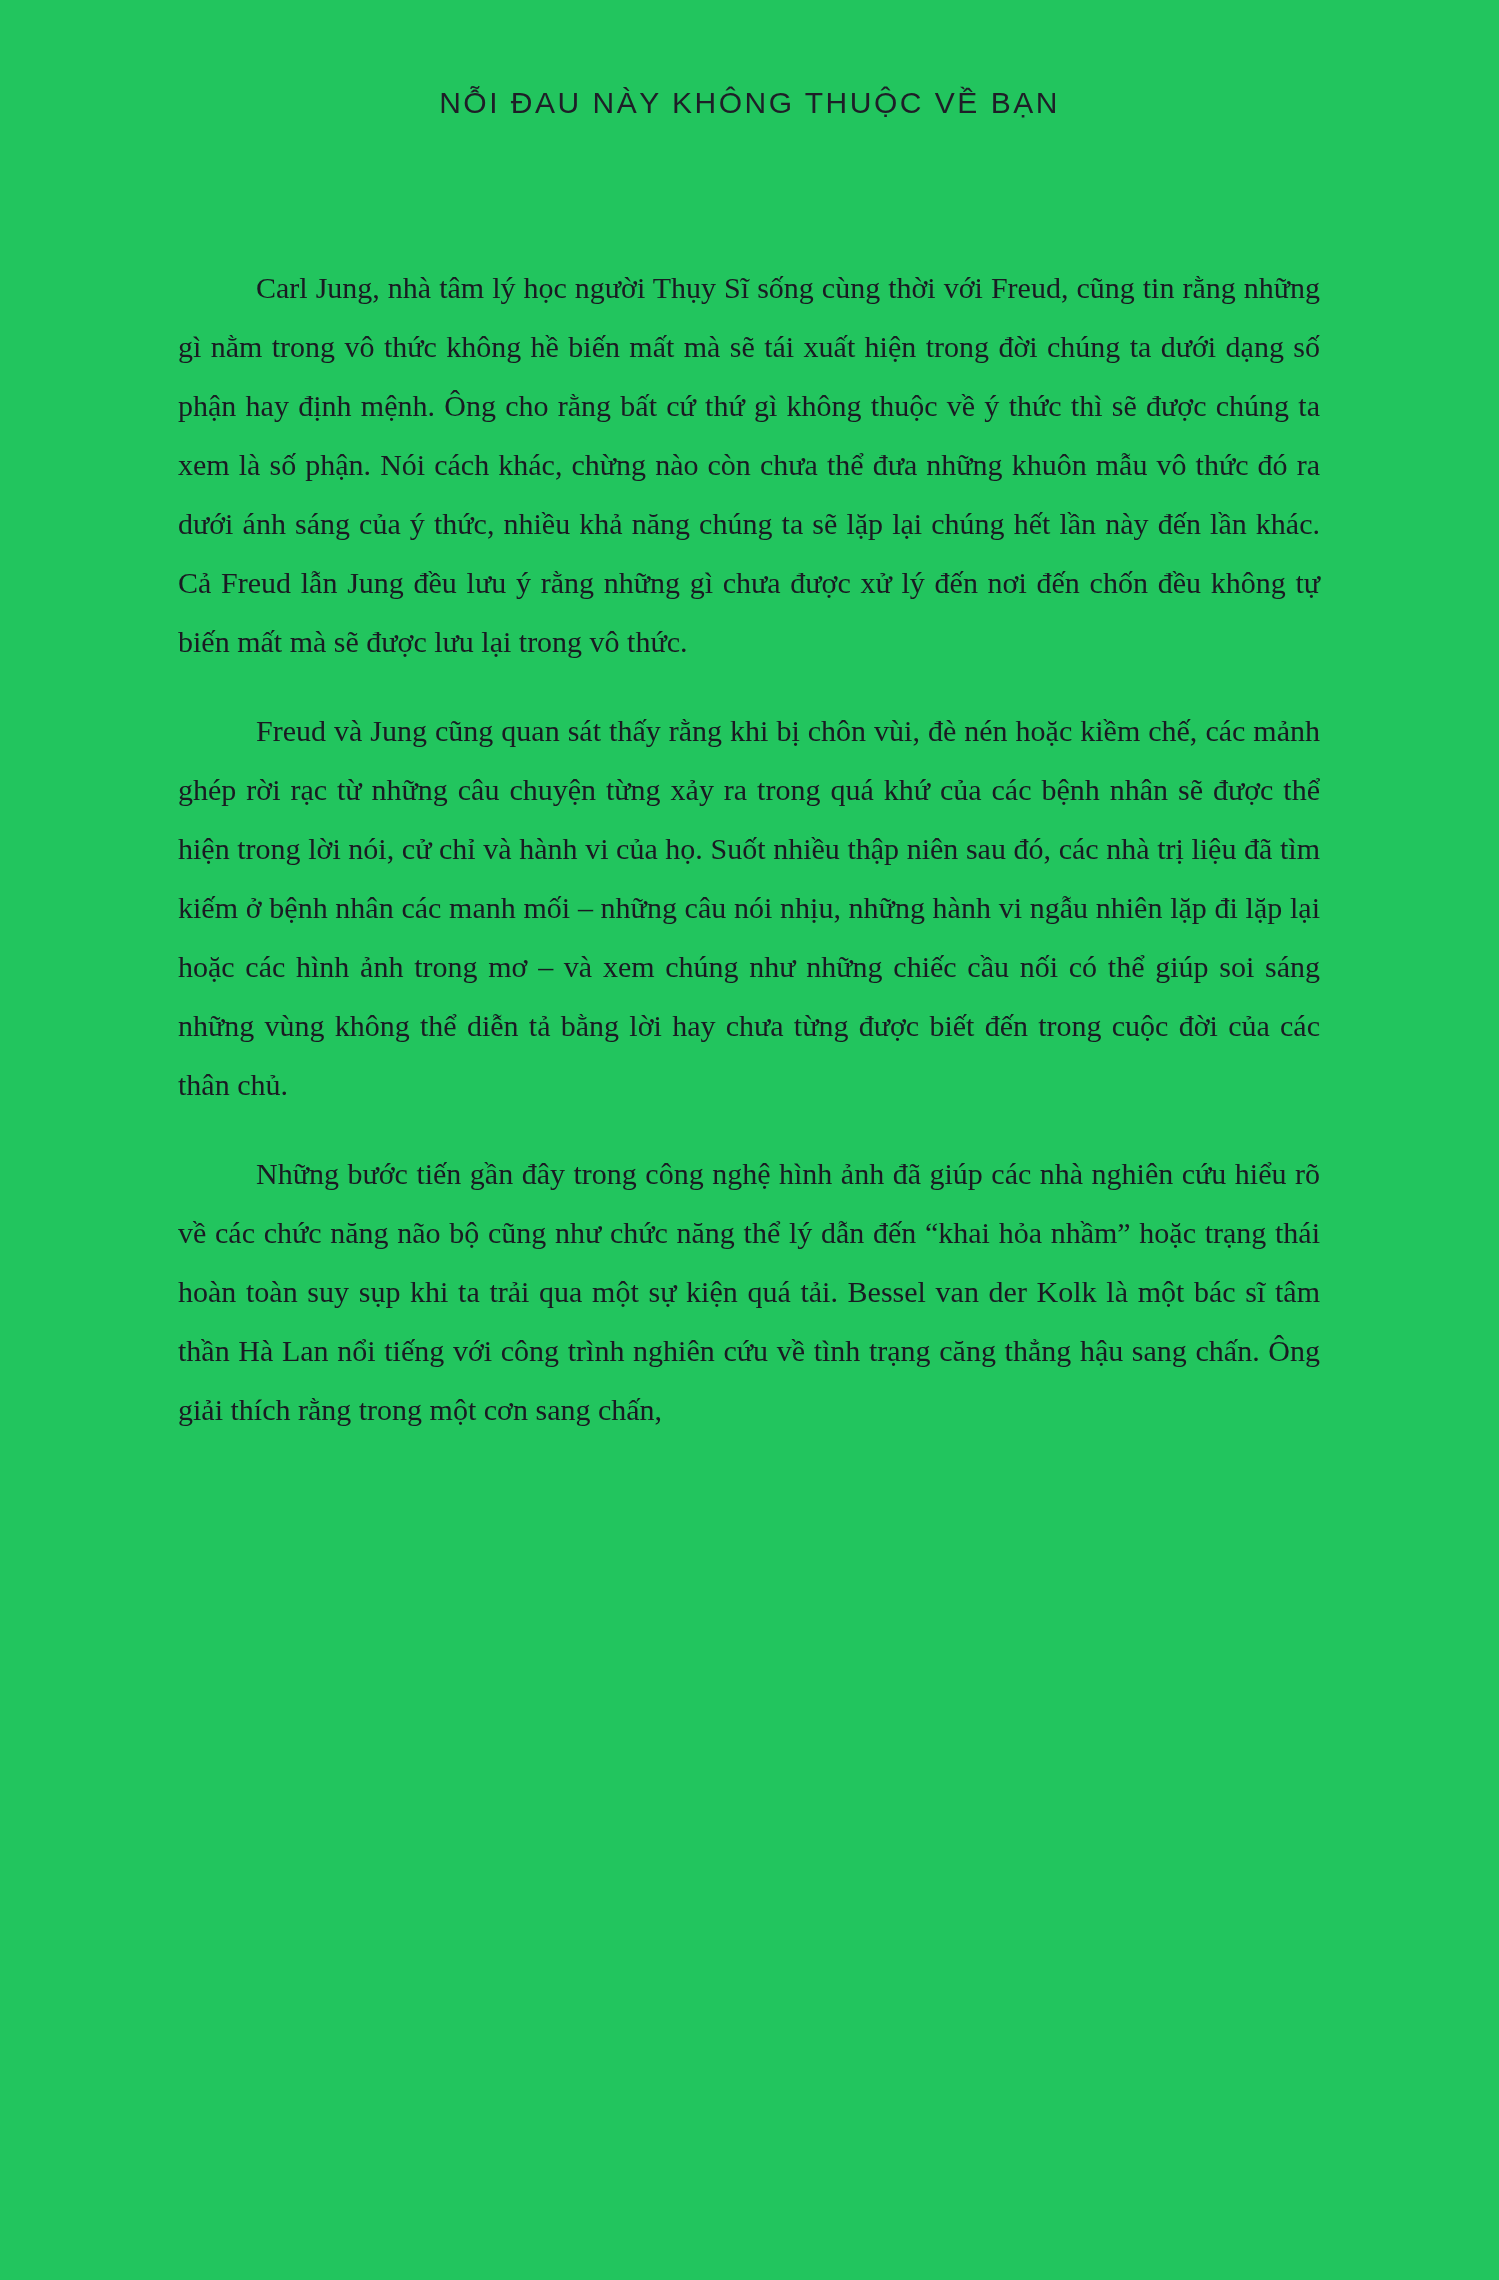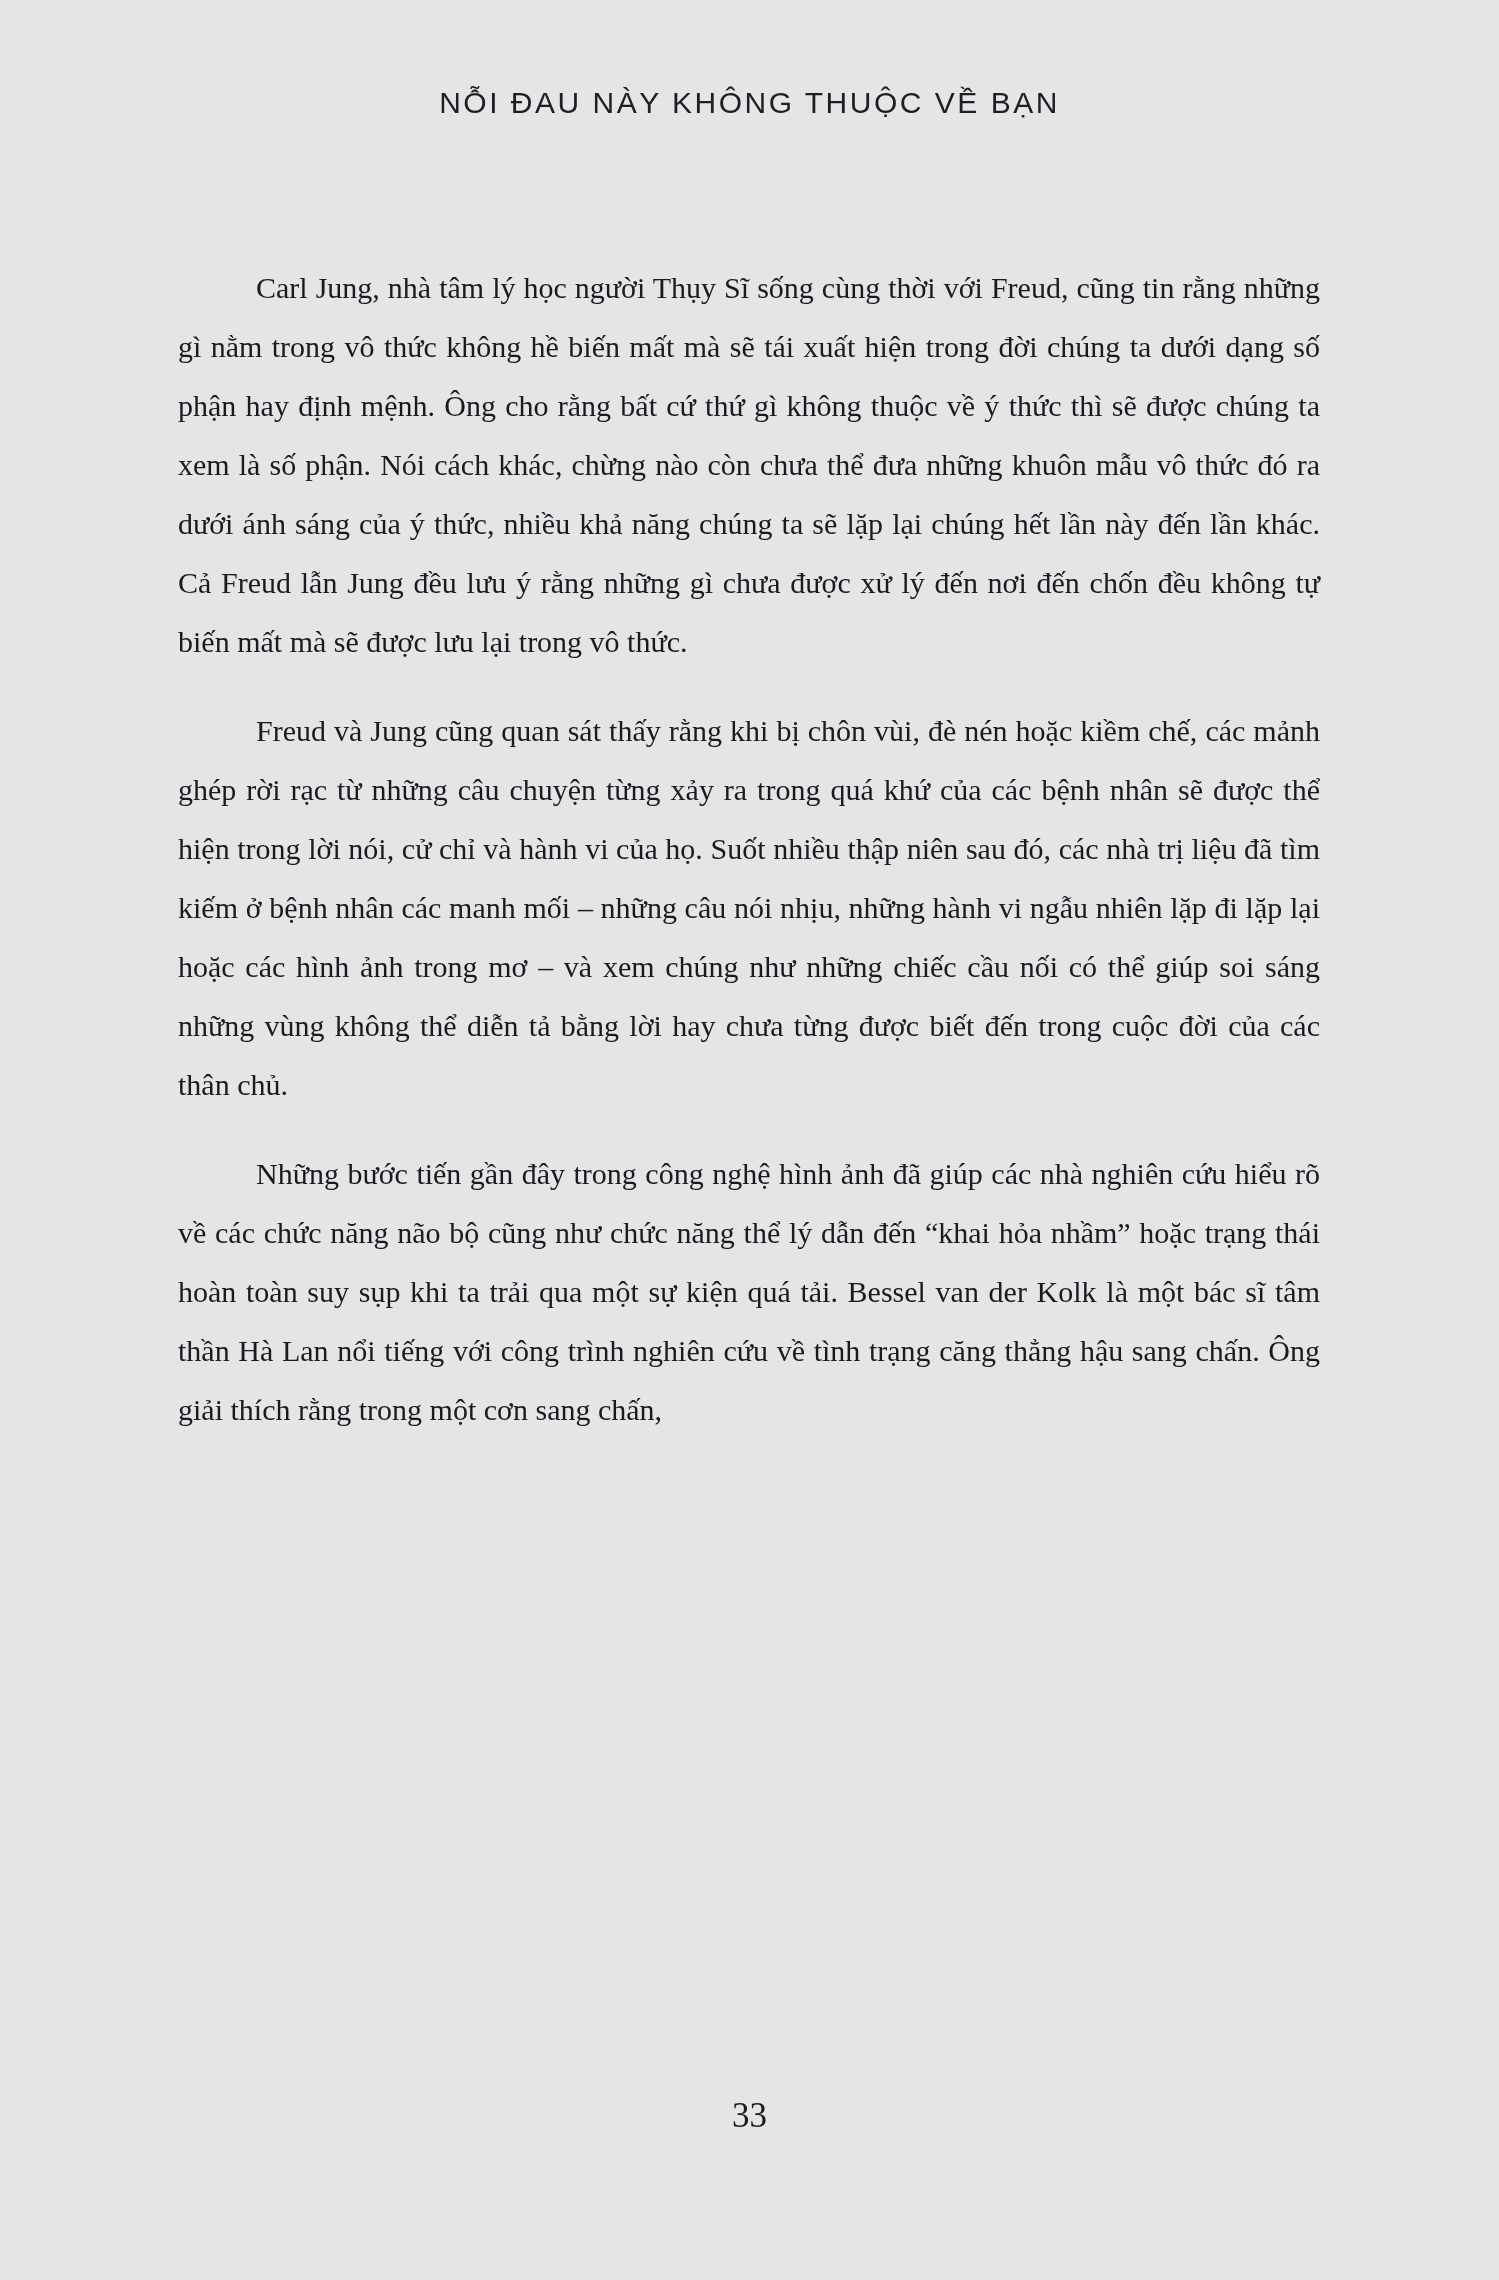--- a/index.html
+++ b/index.html
@@ -4,21 +4,21 @@
 <style>
   html, body {
     margin: 0;
     padding: 0;
     background: #ffffff;
   }
   .page {
     position: relative;
     width: 1499px;
     height: 2280px;
-    background: #e5e5e5;
+    background: #22c55e;
     font-family: "Liberation Serif", "DejaVu Serif", serif;
     color: #1a1a22;
     overflow: hidden;
   }
   .running-header {
     position: absolute;
     top: 86px;
     left: 0;
     width: 100%;
     text-align: center;
@@ -59,15 +59,14 @@
 <div class="page">
 
   <div class="running-header">NỖI ĐAU NÀY KHÔNG THUỘC VỀ BẠN</div>
 
   <div class="content">
     <p class="para">Carl Jung, nhà tâm lý học người Thụy Sĩ sống cùng thời với Freud, cũng tin rằng những gì nằm trong vô thức không hề biến mất mà sẽ tái xuất hiện trong đời chúng ta dưới dạng số phận hay định mệnh. Ông cho rằng bất cứ thứ gì không thuộc về ý thức thì sẽ được chúng ta xem là số phận. Nói cách khác, chừng nào còn chưa thể đưa những khuôn mẫu vô thức đó ra dưới ánh sáng của ý thức, nhiều khả năng chúng ta sẽ lặp lại chúng hết lần này đến lần khác. Cả Freud lẫn Jung đều lưu ý rằng những gì chưa được xử lý đến nơi đến chốn đều không tự biến mất mà sẽ được lưu lại trong vô thức.</p>
     <p class="para">Freud và Jung cũng quan sát thấy rằng khi bị chôn vùi, đè nén hoặc kiềm chế, các mảnh ghép rời rạc từ những câu chuyện từng xảy ra trong quá khứ của các bệnh nhân sẽ được thể hiện trong lời nói, cử chỉ và hành vi của họ. Suốt nhiều thập niên sau đó, các nhà trị liệu đã tìm kiếm ở bệnh nhân các manh mối – những câu nói nhịu, những hành vi ngẫu nhiên lặp đi lặp lại hoặc các hình ảnh trong mơ – và xem chúng như những chiếc cầu nối có thể giúp soi sáng những vùng không thể diễn tả bằng lời hay chưa từng được biết đến trong cuộc đời của các thân chủ.</p>
     <p class="para">Những bước tiến gần đây trong công nghệ hình ảnh đã giúp các nhà nghiên cứu hiểu rõ về các chức năng não bộ cũng như chức năng thể lý dẫn đến “khai hỏa nhầm” hoặc trạng thái hoàn toàn suy sụp khi ta trải qua một sự kiện quá tải. Bessel van der Kolk là một bác sĩ tâm thần Hà Lan nổi tiếng với công trình nghiên cứu về tình trạng căng thẳng hậu sang chấn. Ông giải thích rằng trong một cơn sang chấn,</p>
   </div>
 
-  <div class="page-number">33</div>
 
 </div>
 
 </body></html>

